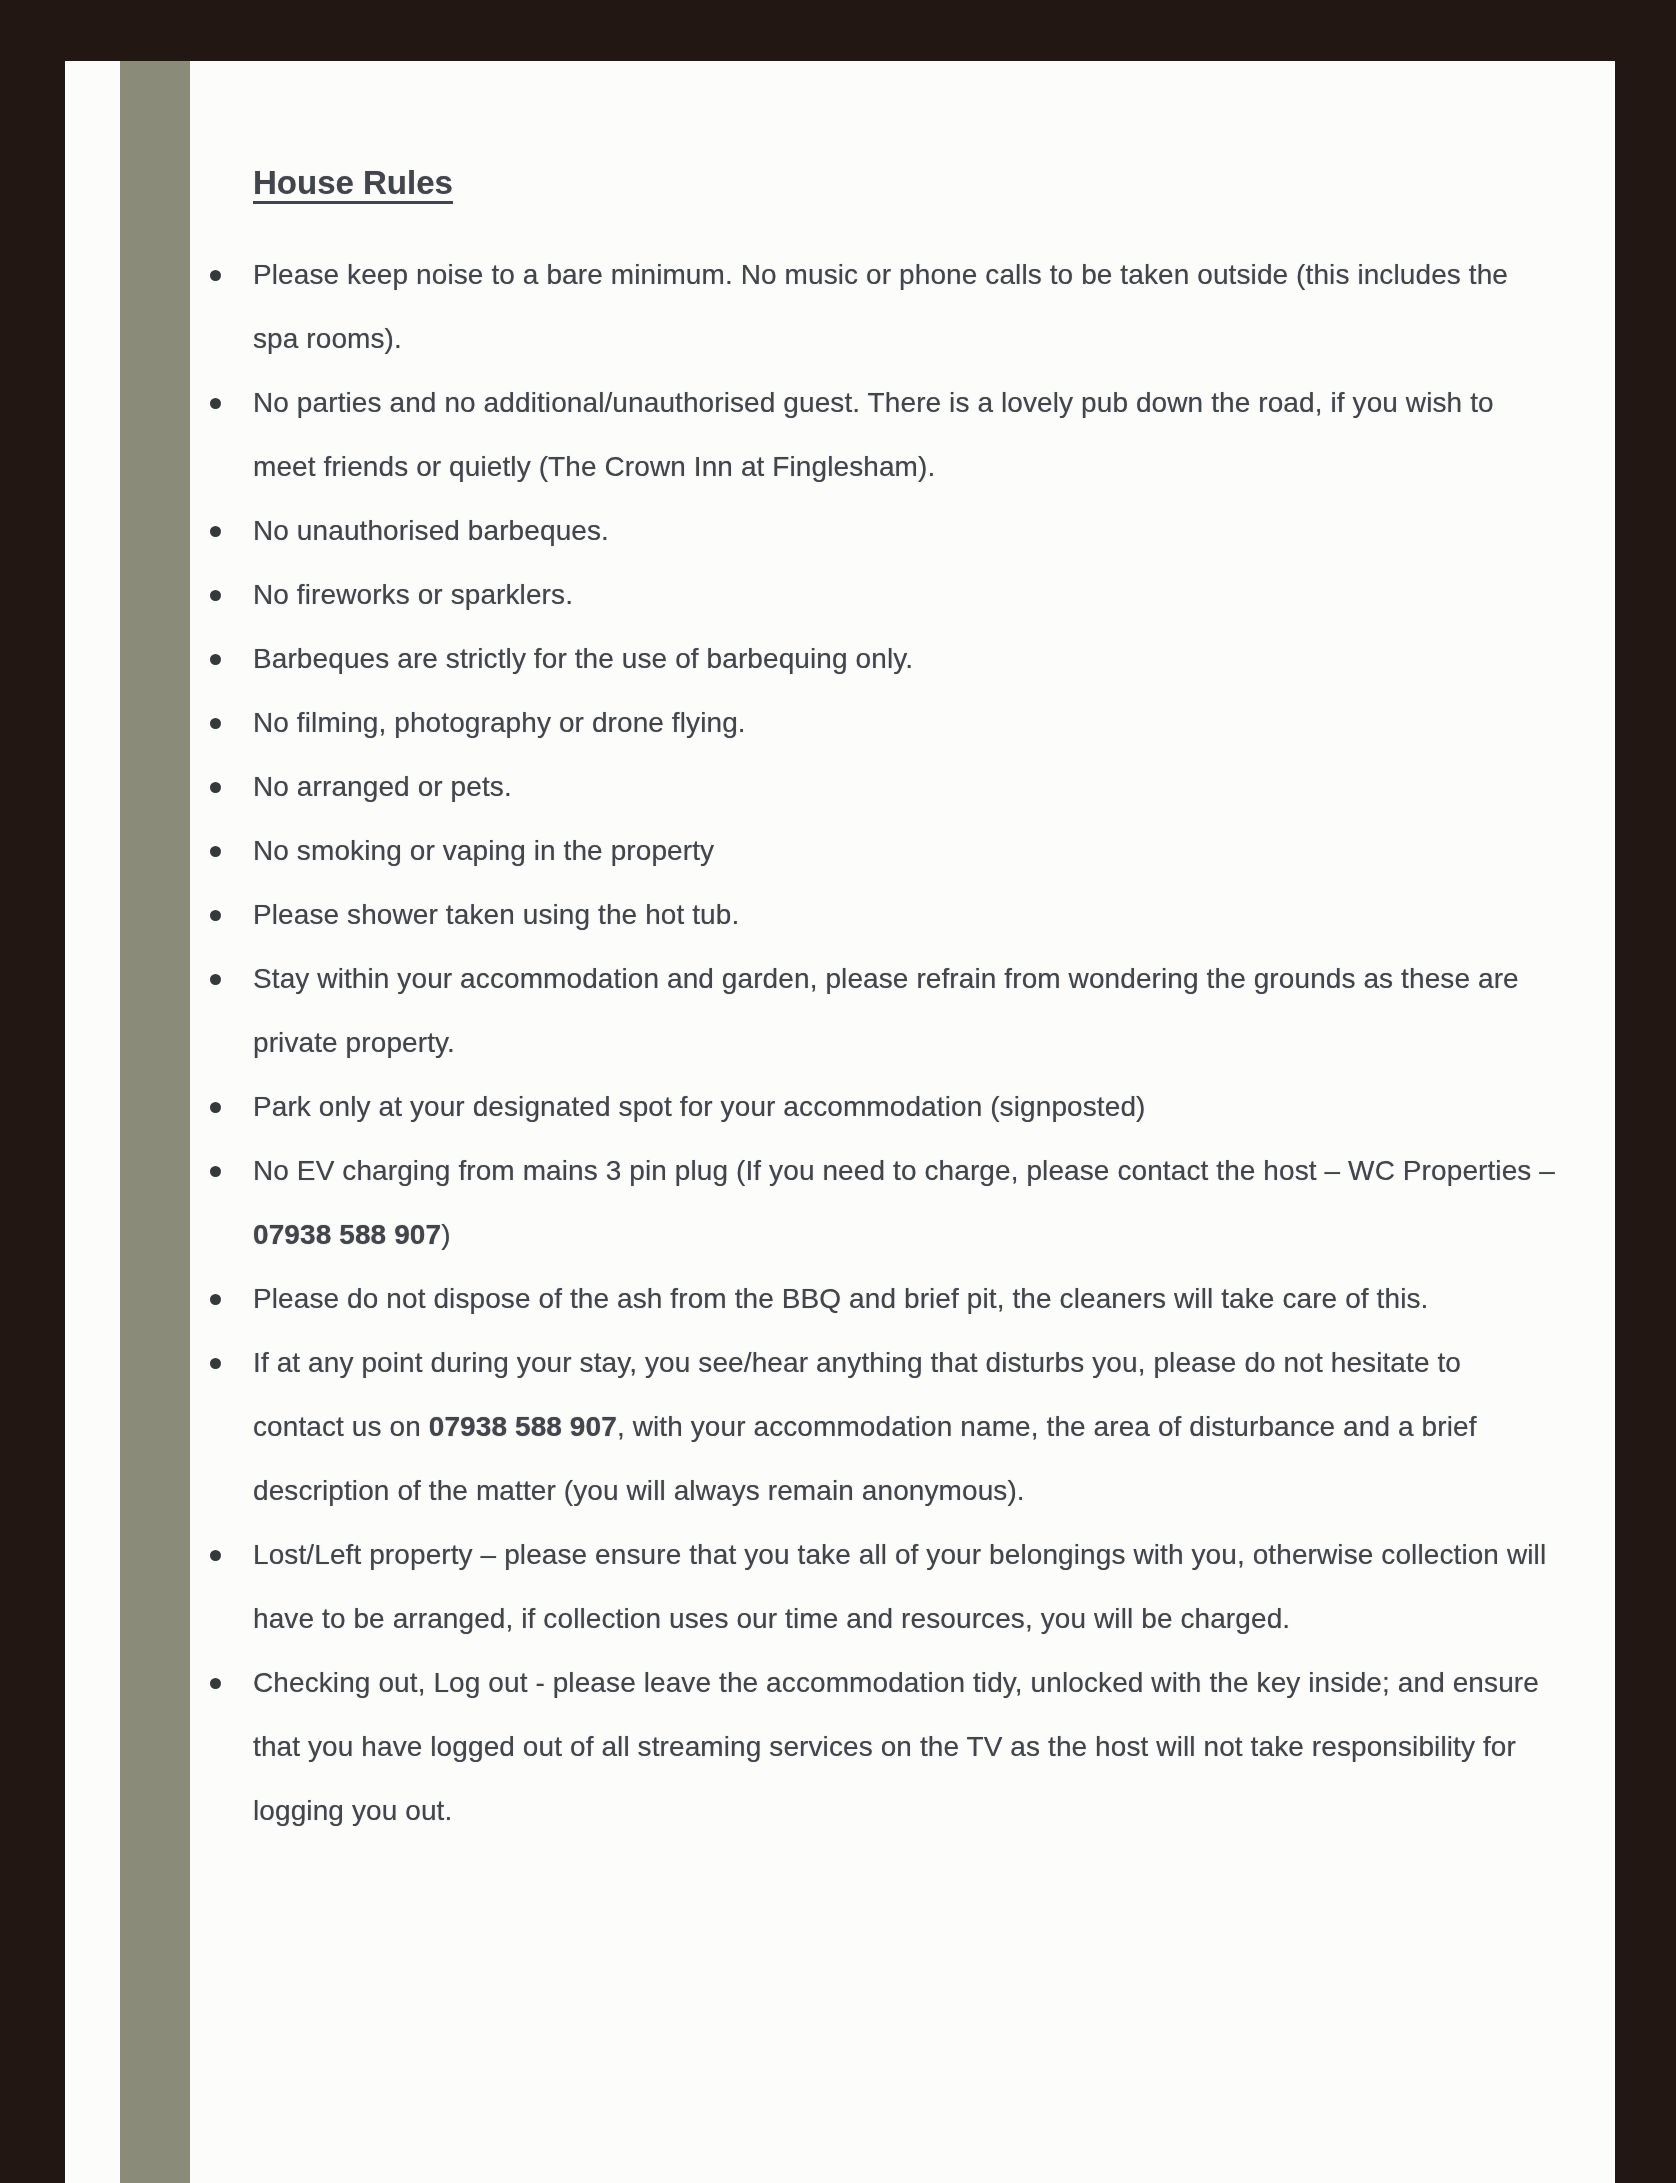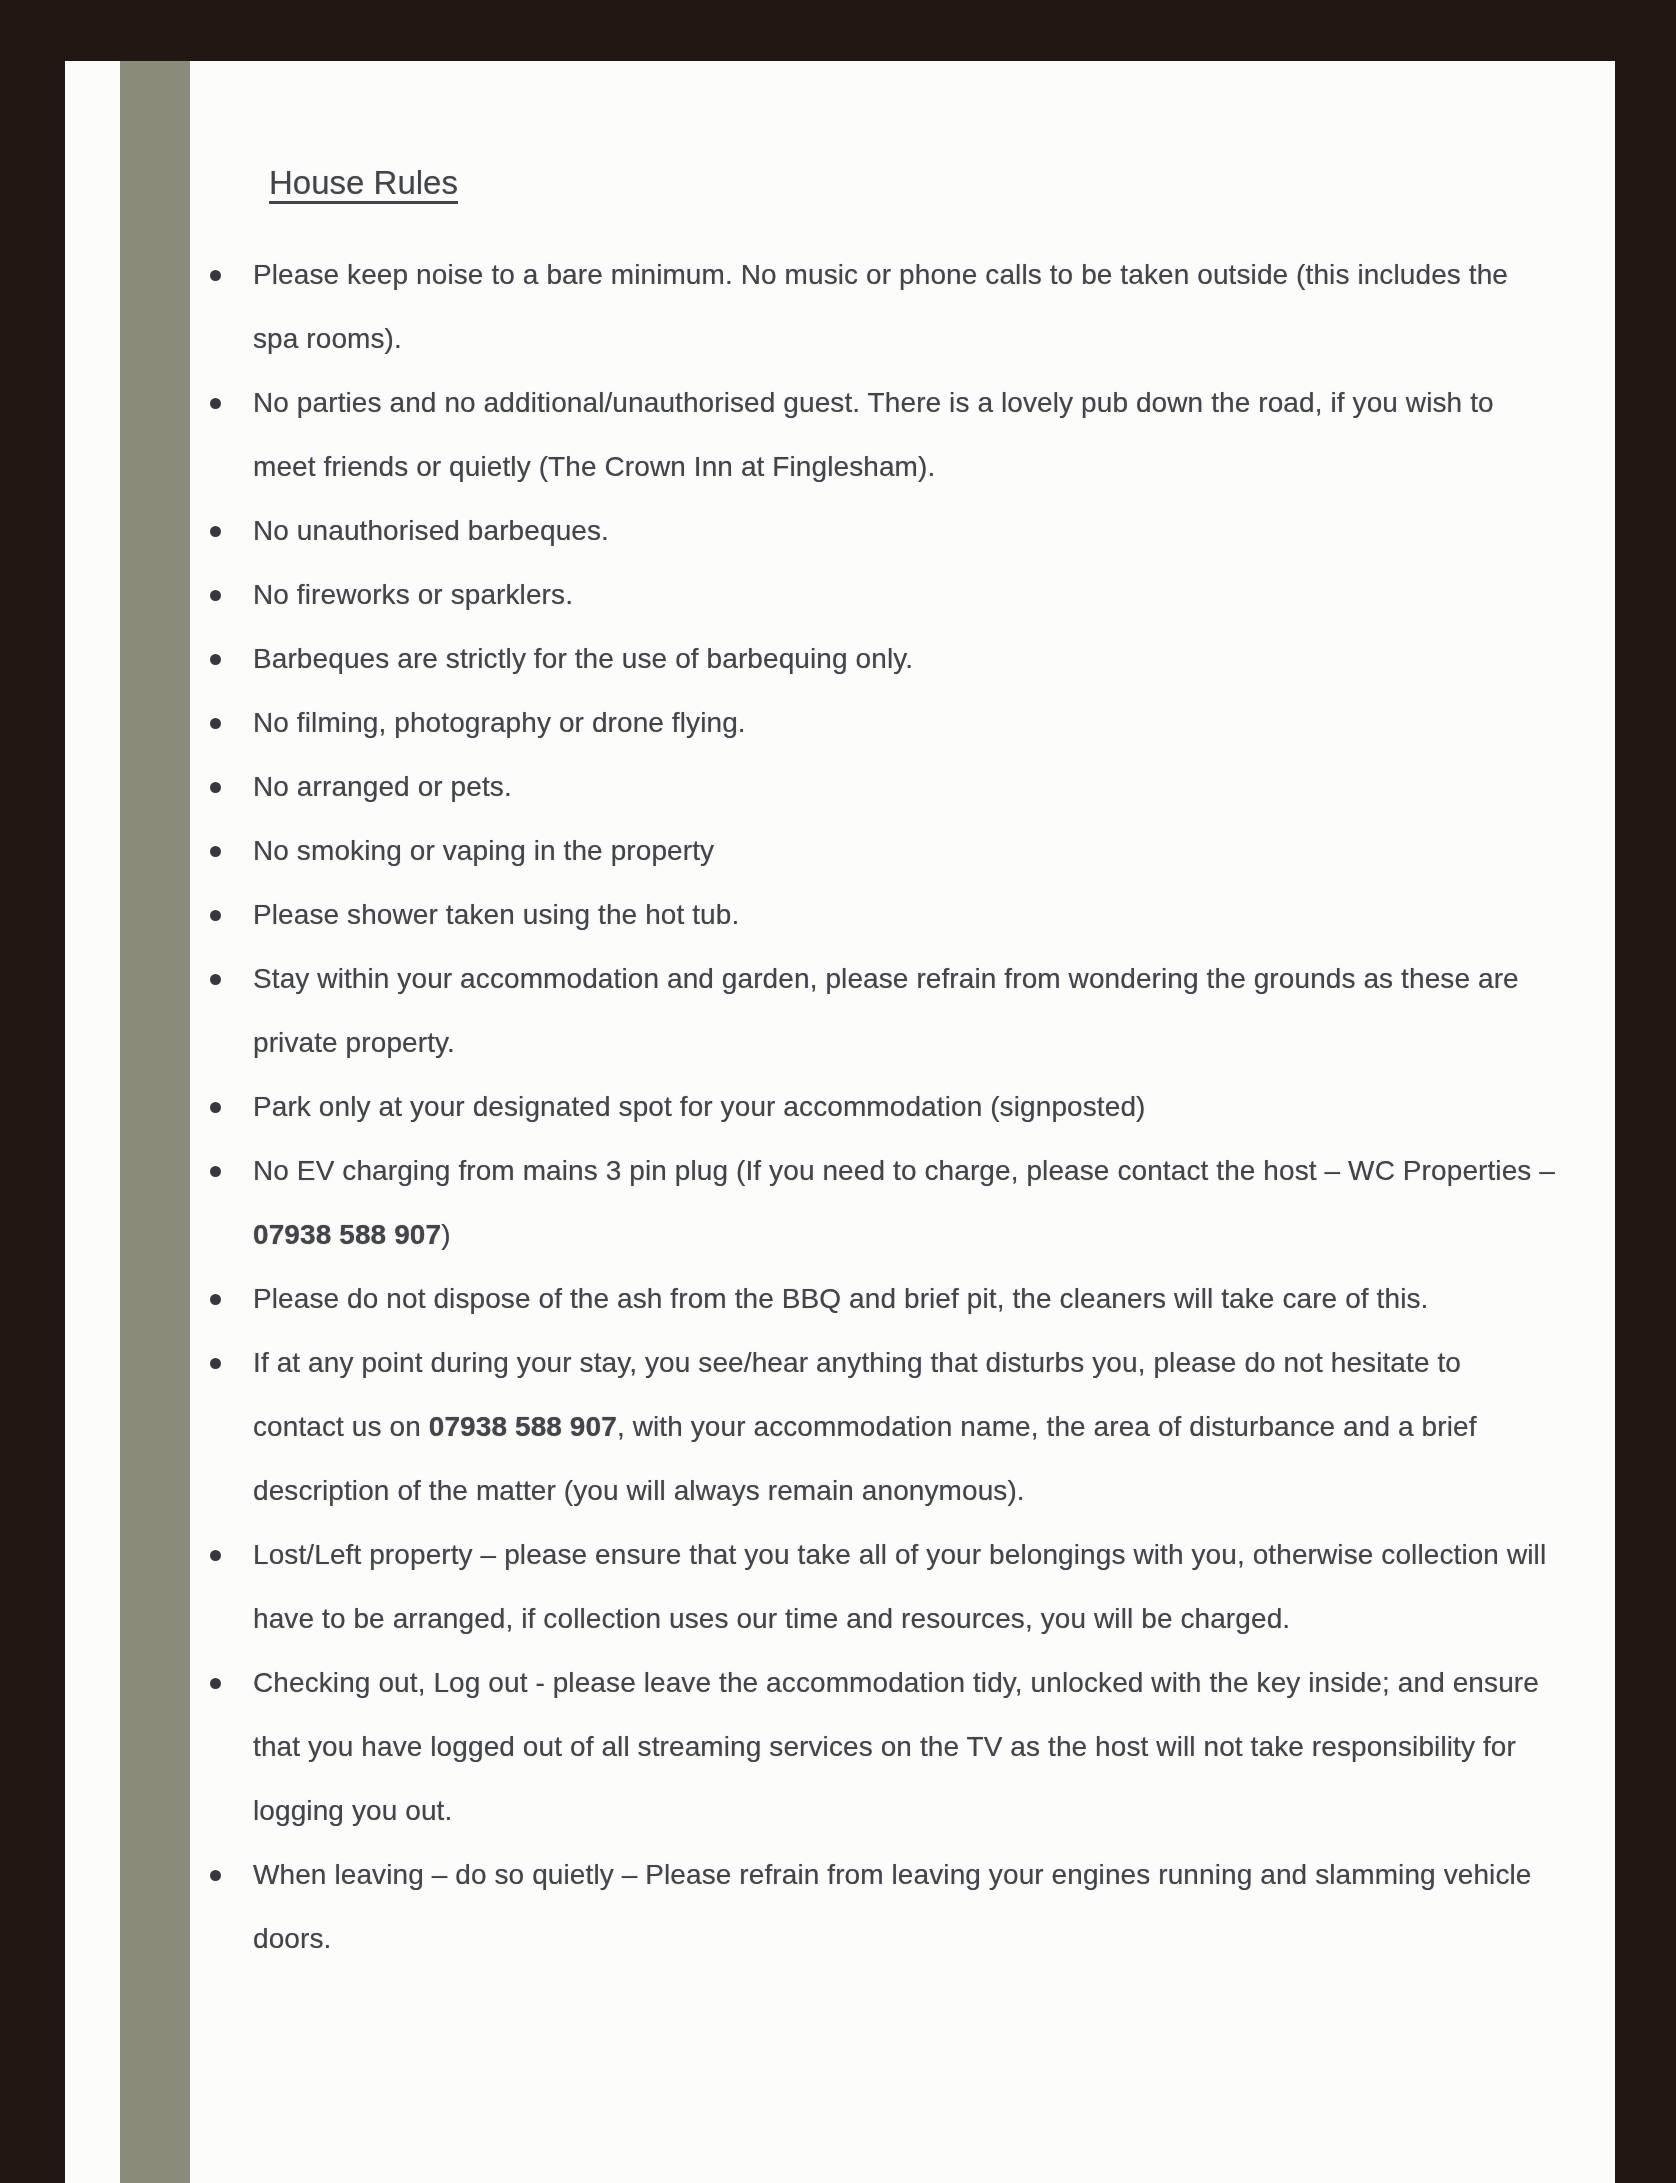--- a/index.html
+++ b/index.html
@@ -32,27 +32,26 @@
   }
   .content{
     position:absolute;
     left:188px; top:103px;
     width:1306px;
   }
   .title{
     display:inline-block;
     font-size:33px;
     line-height:37px;
-    font-weight:400;
+    font-weight:700;
     color:var(--text);
     text-decoration:underline;
     text-decoration-thickness:2.6px;
     text-underline-offset:7px;
     text-shadow:0 0 0.9px rgba(66,70,76,0.45);
-    margin-left:16px;
   }
   ul.rules{
     margin-top:42px;
     list-style:none;
     width:1303px;
   }
   ul.rules li{
     position:relative;
     font-size:28px;
     line-height:64px;
@@ -91,17 +90,16 @@
       <li>No arranged or pets.</li>
       <li>No smoking or vaping in the property</li>
       <li>Please shower taken using the hot tub.</li>
       <li>Stay within your accommodation and garden, please refrain from wondering the grounds as these are private property.</li>
       <li>Park only at your designated spot for your accommodation (signposted)</li>
       <li>No EV charging from mains 3 pin plug (If you need to charge, please contact the host – WC Properties – <strong>07938 588 907</strong>)</li>
       <li>Please do not dispose of the ash from the BBQ and brief pit, the cleaners will take care of this.</li>
       <li>If at any point during your stay, you see/hear anything that disturbs you, please do not hesitate to contact us on <strong>07938 588 907</strong>, with your accommodation name, the area of disturbance and a brief description of the matter (you will always remain anonymous).</li>
       <li>Lost/Left property – please ensure that you take all of your belongings with you, otherwise collection will have to be arranged, if collection uses our time and resources, you will be charged.</li>
       <li>Checking out, Log out - please leave the accommodation tidy, unlocked with the key inside; and ensure that you have logged out of all streaming services on the TV as the host will not take responsibility for logging you out.</li>
-      <li>When leaving – do so quietly – Please refrain from leaving your engines running and slamming vehicle doors.</li>
     </ul>
   </div>
 </div>
 
 
 </body></html>

